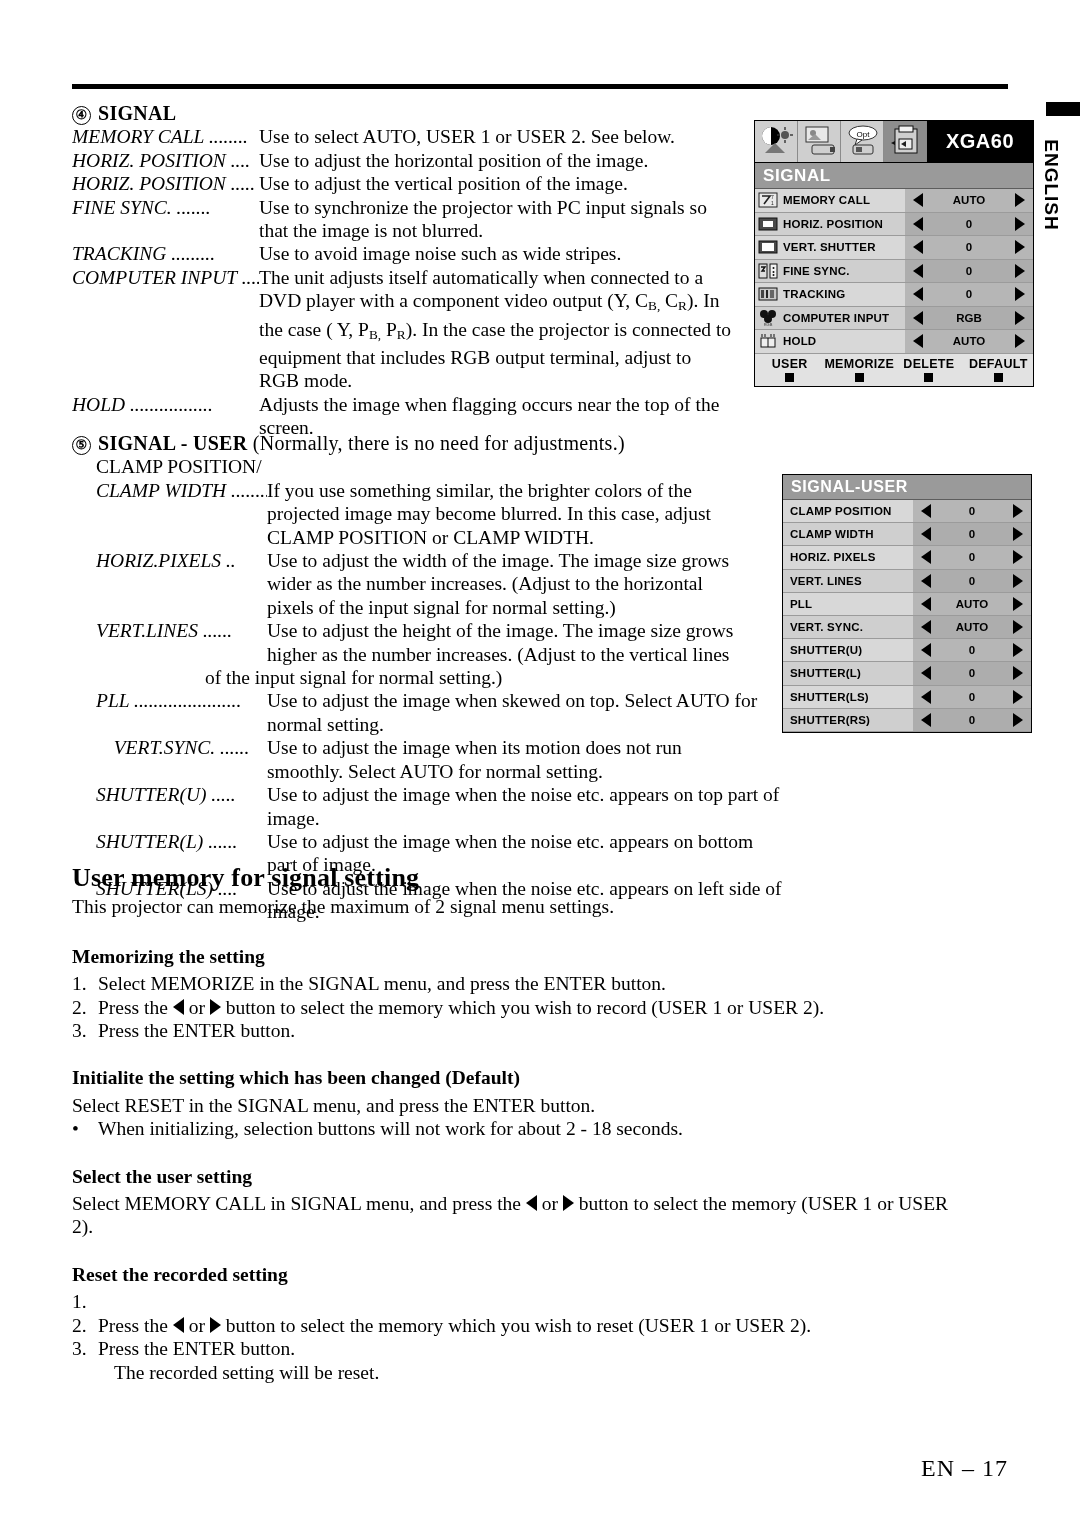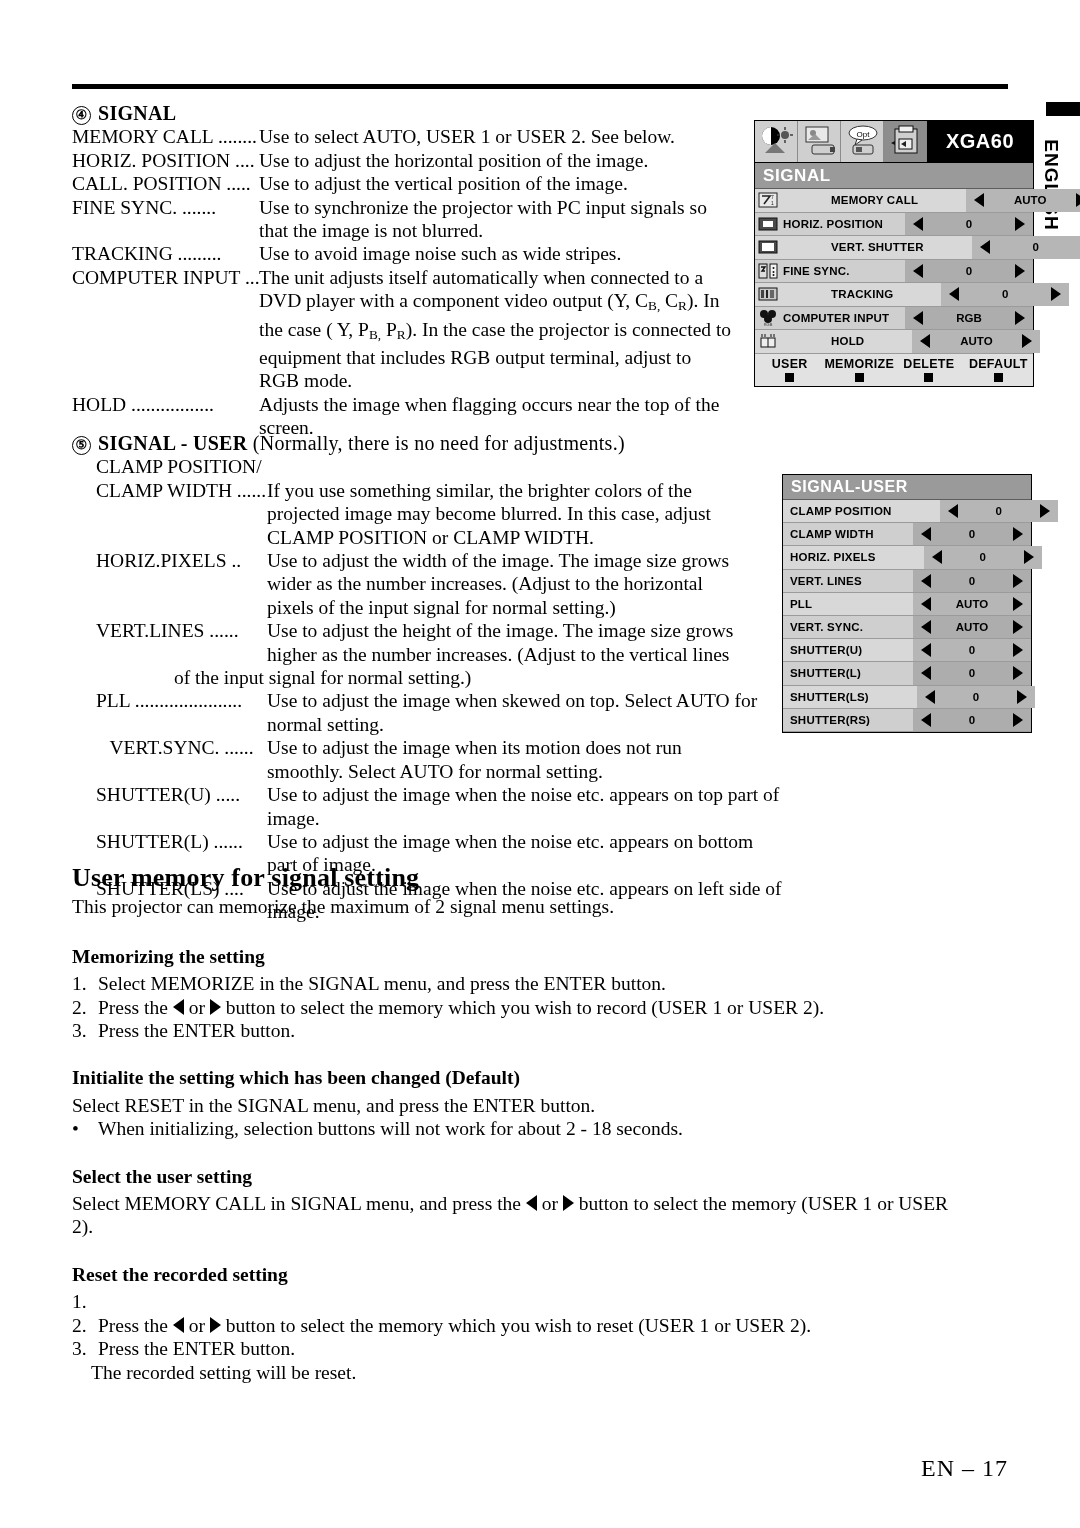--- a/index.html
+++ b/index.html
@@ -47,20 +47,21 @@
     vertical-align:1px;margin-right:7px;
   }
 
   
   .deflist{display:block;}
   .defrow{display:flex;align-items:flex-start;}
   .dlabel{
     width:187px;flex:0 0 187px;
     white-space:nowrap;overflow:hidden;
     font-size:19.5px;
+    font-style:italic;
   }
   .dbody{flex:1;}
   .dcont{margin-left:187px;}
 
   
   h2.blk{
     font-weight:bold;font-size:26px;margin:0;letter-spacing:.2px;
   }
   h3.blk{
     font-weight:bold;font-size:19.5px;margin:0;
@@ -122,21 +123,21 @@
   .osd-row .lbl{
     flex:1;font-size:11.5px;font-weight:bold;letter-spacing:.2px;
     white-space:nowrap;padding-left:2px;
   }
   .osd-row .val{
     width:128px;flex:0 0 128px;height:100%;
     display:flex;align-items:center;
     padding:0 8px;box-sizing:border-box;
     font-size:11.5px;font-weight:bold;
   }
-  .osd-row.even{background:#d8d8d8;gap:48px;}
+  .osd-row.even{background:#d8d8d8;}
   .osd-row.odd{background:#cfcfcf;}
   .osd-row.even .val{background:#b6b6b6;}
   .osd-row.odd .val{background:#adadad;}
   .tri-l{width:0;height:0;border-top:7px solid transparent;border-bottom:7px solid transparent;border-right:10px solid #000;}
   .tri-r{width:0;height:0;border-top:7px solid transparent;border-bottom:7px solid transparent;border-left:10px solid #000;}
   .vtxt{flex:1;text-align:center;}
   .osd-foot{
     background:#e2e2e2;padding:3px 0 4px;
   }
   .osd-foot .fr{display:flex;}
@@ -171,21 +172,21 @@
     <div class="deflist" id="sec4-list">
         <div class="defrow">
           <div class="dlabel" style="flex: 0 0 187px; width: 187px;">MEMORY CALL ........</div>
           <div class="dbody">Use to select AUTO, USER 1 or USER 2. See below.</div>
         </div>
         <div class="defrow">
           <div class="dlabel" style="flex: 0 0 187px; width: 187px;">HORIZ. POSITION ....</div>
           <div class="dbody">Use to adjust the horizontal position of the image.</div>
         </div>
         <div class="defrow">
-          <div class="dlabel" style="flex: 0 0 187px; width: 187px;">CALL. POSITION .....</div>
+          <div class="dlabel" style="flex: 0 0 187px; width: 187px;">HORIZ. POSITION .....</div>
           <div class="dbody">Use to adjust the vertical position of the image.</div>
         </div>
         <div class="defrow">
           <div class="dlabel" style="flex: 0 0 187px; width: 187px;">FINE SYNC. .......</div>
           <div class="dbody">Use to synchronize the projector with PC input signals so</div>
         </div>
         <div class="dcont" style="margin-left: 187px;">that the image is not blurred.</div>
         <div class="defrow">
           <div class="dlabel" style="flex: 0 0 187px; width: 187px;">TRACKING .........</div>
           <div class="dbody">Use to avoid image noise such as wide stripes.</div>
@@ -223,21 +224,21 @@
           <div class="dlabel" style="flex: 0 0 171px; width: 171px;">HORIZ.PIXELS ..</div>
           <div class="dbody">Use to adjust the width of the image.  The image size grows</div>
         </div>
         <div class="dcont" style="margin-left: 171px;">wider as the number increases.  (Adjust to the horizontal</div>
         <div class="dcont" style="margin-left: 171px;">pixels of the input signal for normal setting.)</div>
         <div class="defrow">
           <div class="dlabel" style="flex: 0 0 171px; width: 171px;">VERT.LINES ......</div>
           <div class="dbody">Use to adjust the height of the image.  The image size grows</div>
         </div>
         <div class="dcont" style="margin-left: 171px;">higher as the number increases.  (Adjust to the vertical lines</div>
-        <div class="dcont" style="margin-left: 78px;">of the input signal for normal setting.)</div>
+        <div class="dcont" style="margin-left: 109px;">of the input signal for normal setting.)</div>
         <div class="defrow">
           <div class="dlabel" style="flex: 0 0 171px; width: 171px;">PLL ......................</div>
           <div class="dbody">Use to adjust the image when skewed on top.  Select AUTO for</div>
         </div>
         <div class="dcont" style="margin-left: 171px;">normal setting.</div>
         <div class="defrow">
           <div class="dlabel" style="flex: 0 0 171px; width: 171px; text-align: center;">VERT.SYNC. ......</div>
           <div class="dbody">Use to adjust the image when its motion does not run</div>
         </div>
         <div class="dcont" style="margin-left: 171px;">smoothly.  Select AUTO for normal setting.</div>
@@ -316,21 +317,21 @@
         <span class="arrow-l"></span>
         <span>or</span>
         <span class="arrow-r"></span>
         <span>button to select the memory which you wish to reset (USER 1 or USER 2).</span>
       </span>
     </div>
     <div class="num-li">
       <span class="n">3.</span>
       <span>Press the ENTER button.</span>
     </div>
-    <div style="margin-left:19px;">The recorded setting will be reset.</div>
+    <div style="margin-left:42px;">The recorded setting will be reset.</div>
   </div>
 
   <div class="osd" id="signal-menu">
     <div class="osd-tabs">
       <div class="osd-tab">
         <svg class="ico" width="43" height="41" viewBox="0 0 43 41">
           <circle cx="16" cy="15" r="9" fill="#000"></circle>
           <path d="M16 6 a9 9 0 0 0 0 18z" fill="#fff"></path>
           <circle cx="30" cy="14" r="4" fill="#555"></circle>
           <g stroke="#333" stroke-width="1.4">

